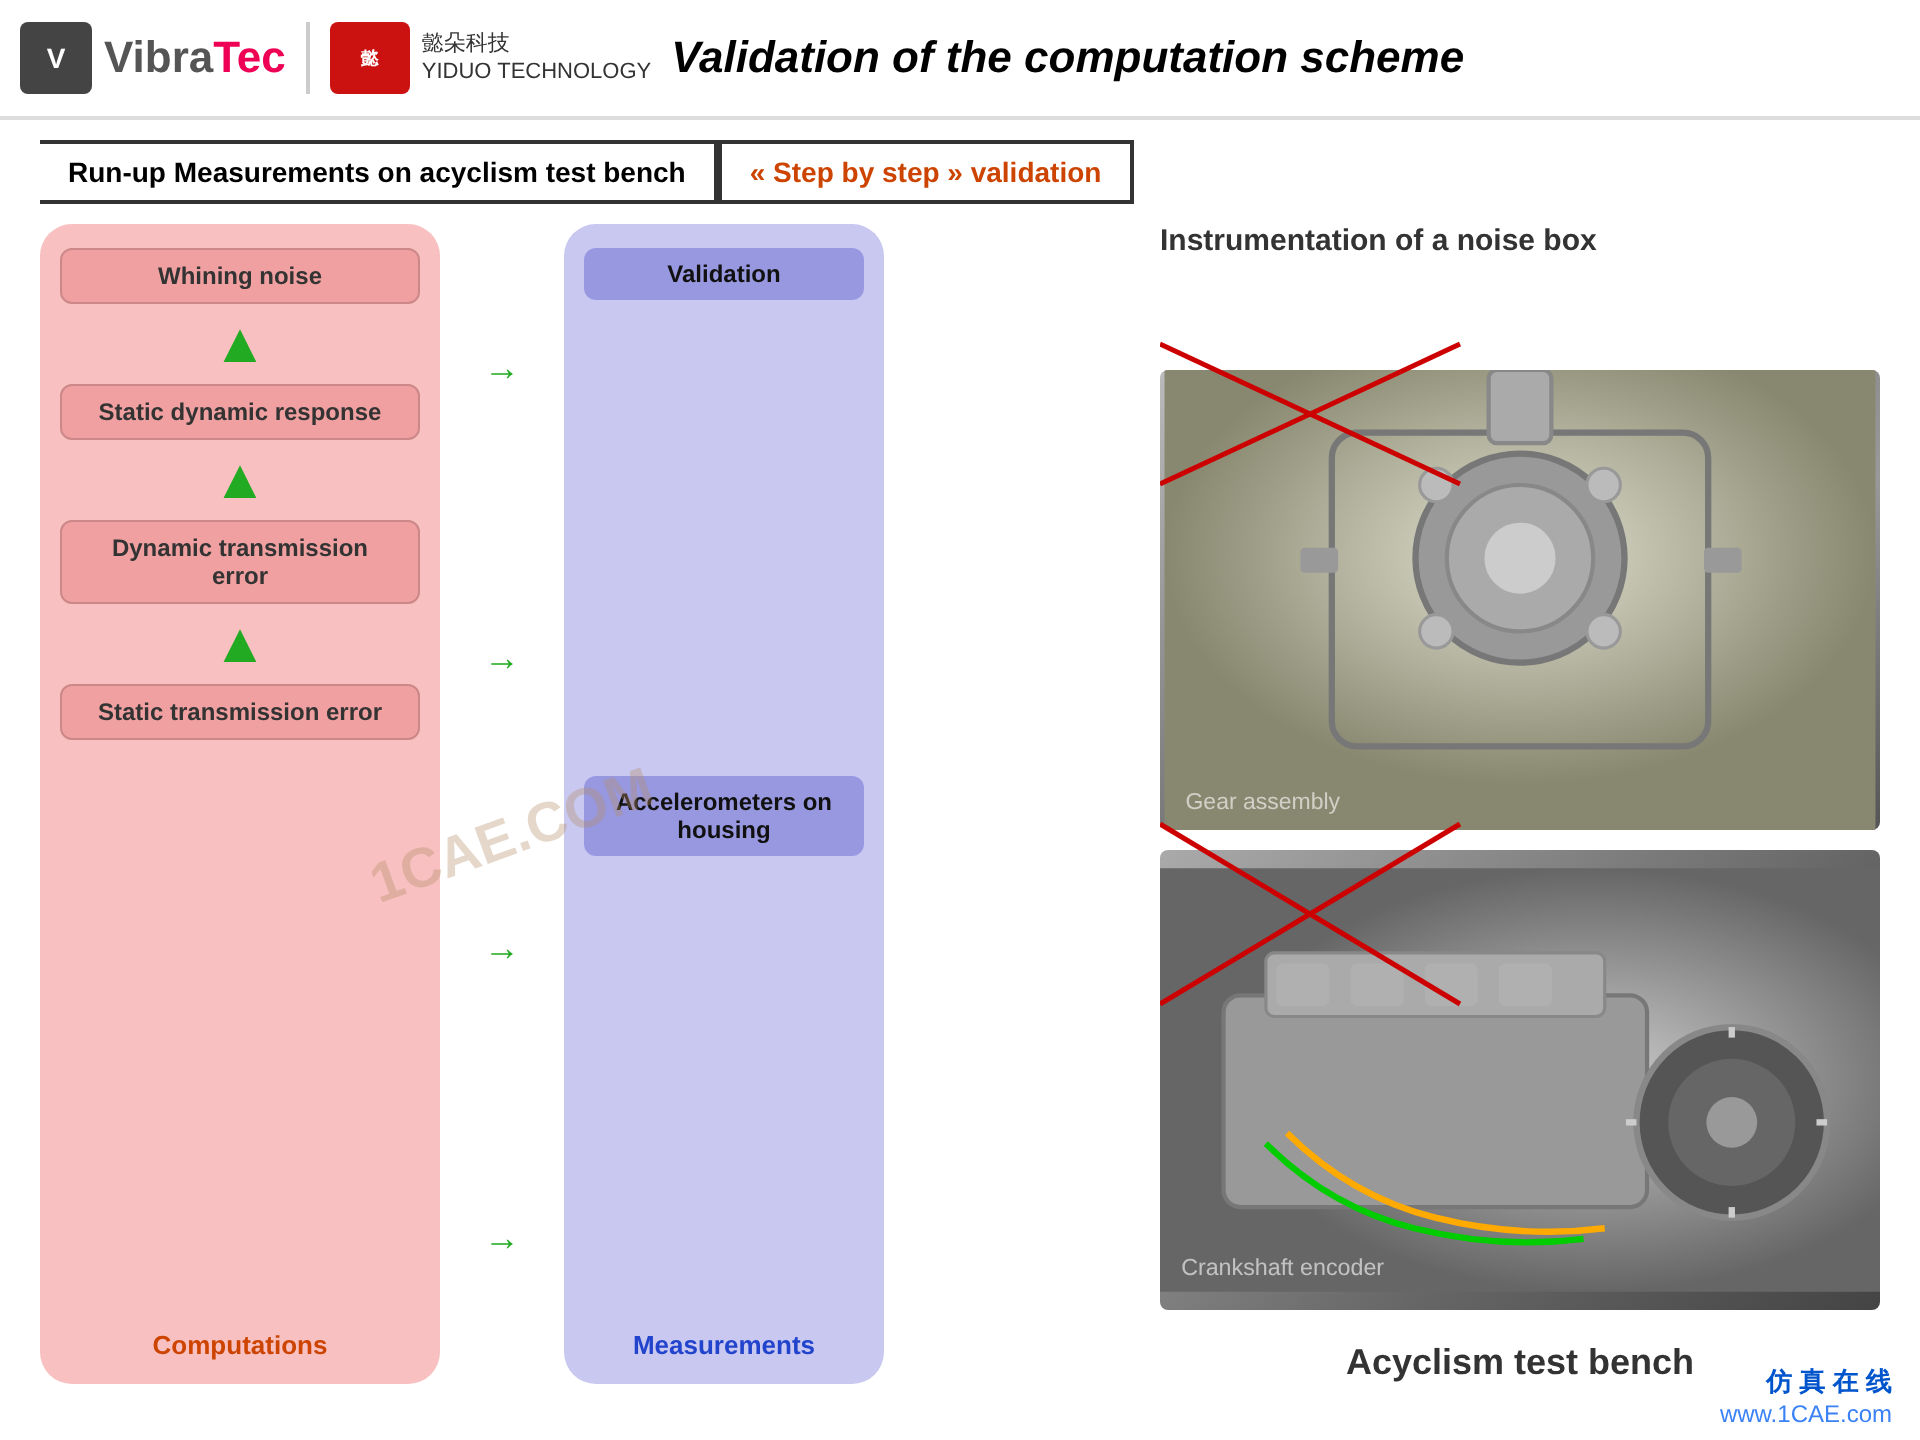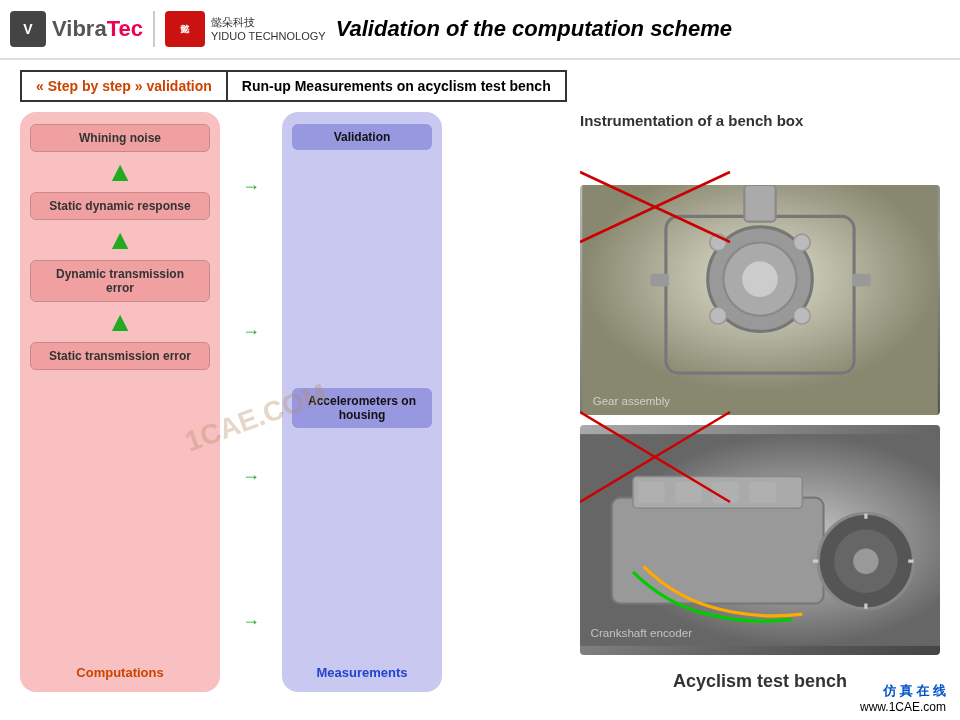--- a/index.html
+++ b/index.html
@@ -248,21 +248,21 @@
       right: 14px;
       text-align: right;
     }
     #footer-line1 {
       font-size: 13px;
       color: #0055cc;
       font-weight: bold;
     }
     #footer-line2 {
       font-size: 12px;
-      color: #000000;
+      color: #3b82f6;
     }
 
     
     .green-arrow {
       color: #22aa22;
       font-size: 28px;
       line-height: 1;
       display: block;
       text-align: center;
     }
@@ -283,22 +283,22 @@
       <span style="font-size:9px;">懿</span>
     </div>
     <div id="logo-yiduo-text">懿朵科技<br>YIDUO TECHNOLOGY</div>
   </div>
   <div id="page-title-text">Validation of the computation scheme</div>
 </div>
 
 <div id="main">
 
   <div id="subheader">
+    <div id="runup-box">Run-up Measurements on acyclism test bench</div>
     <div id="step-box">« Step by step » validation</div>
-    <div id="runup-box">Run-up Measurements on acyclism test bench</div>
   </div>
 
   <div id="content-row">
 
     <div id="diagram-area">
 
       <div id="left-col">
 
         <div class="pink-box darker">
           <span>Whining noise</span>
@@ -337,21 +337,21 @@
           <span>Accelerometers on housing</span>
         </div>
         <div class="label-bottom-blue">Measurements</div>
       </div>
 
       <div id="watermark">1CAE.COM</div>
 
     </div>
 
     <div id="photos-area" style="position:relative;">
-      <div id="instrumentation-label">Instrumentation  of a bench box</div>
+      <div id="instrumentation-label">Instrumentation  of a noise box</div>
 
       <div class="photo-box photo-gearbox">
 
         <svg width="100%" height="100%" viewBox="0 0 340 220">
 
           <defs>
             <radialGradient id="bg1" cx="50%" cy="40%">
               <stop offset="0%" stop-color="#e0e0d0"></stop>
               <stop offset="100%" stop-color="#888870"></stop>
             </radialGradient>

